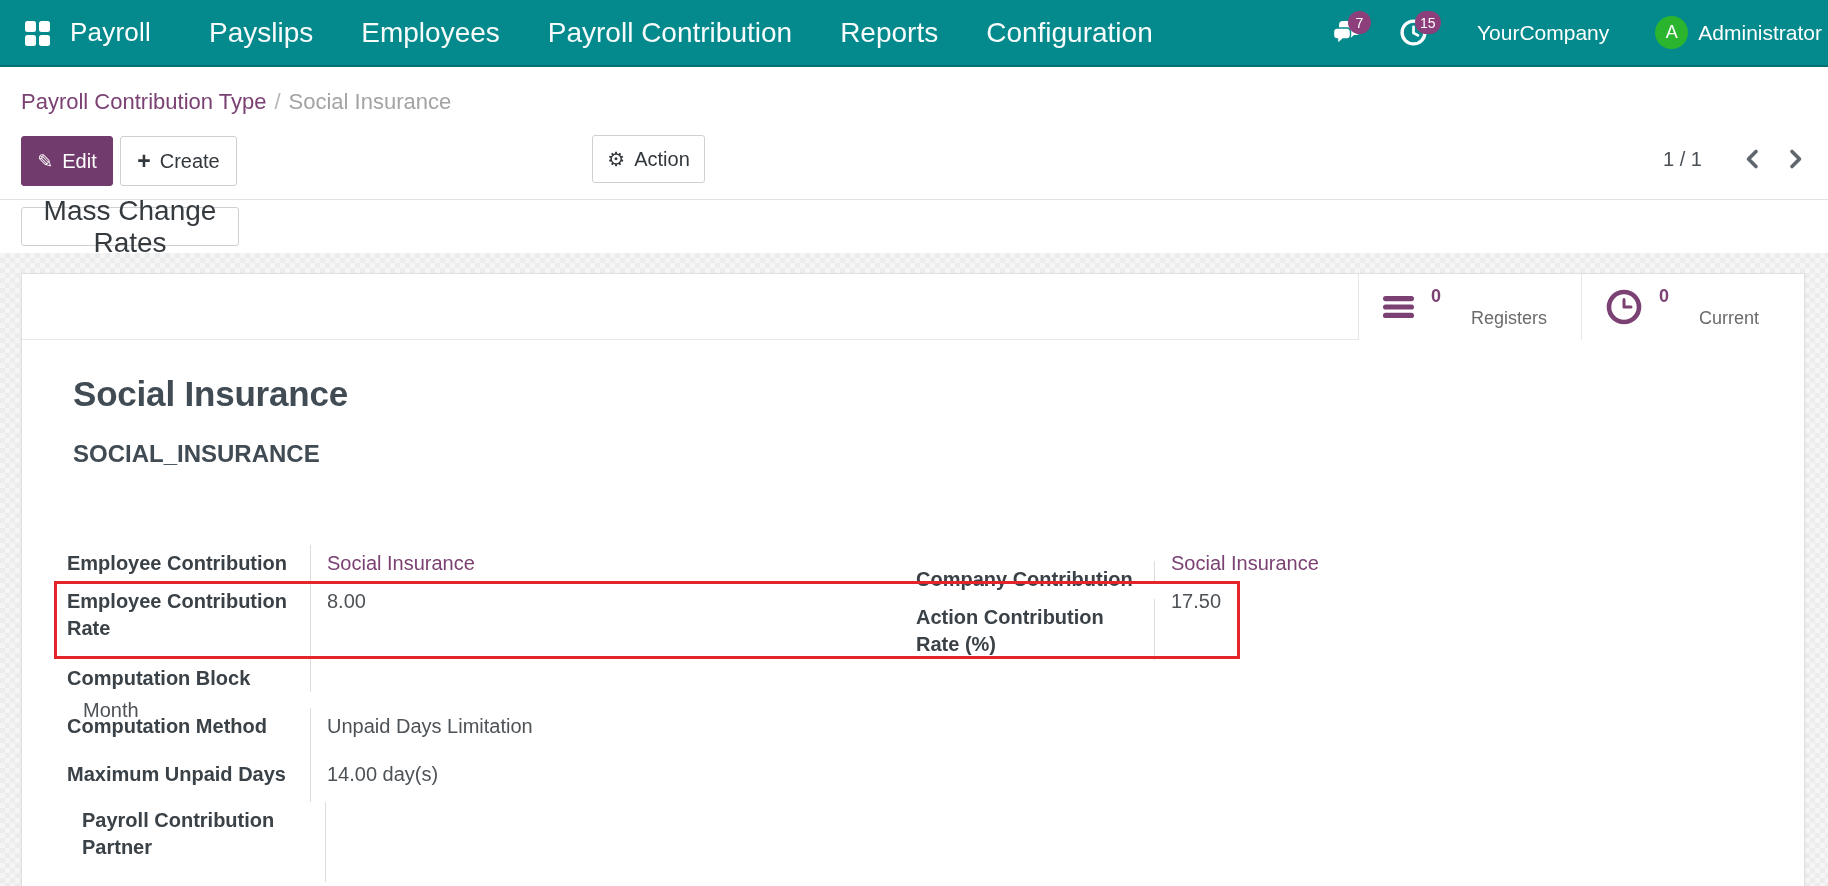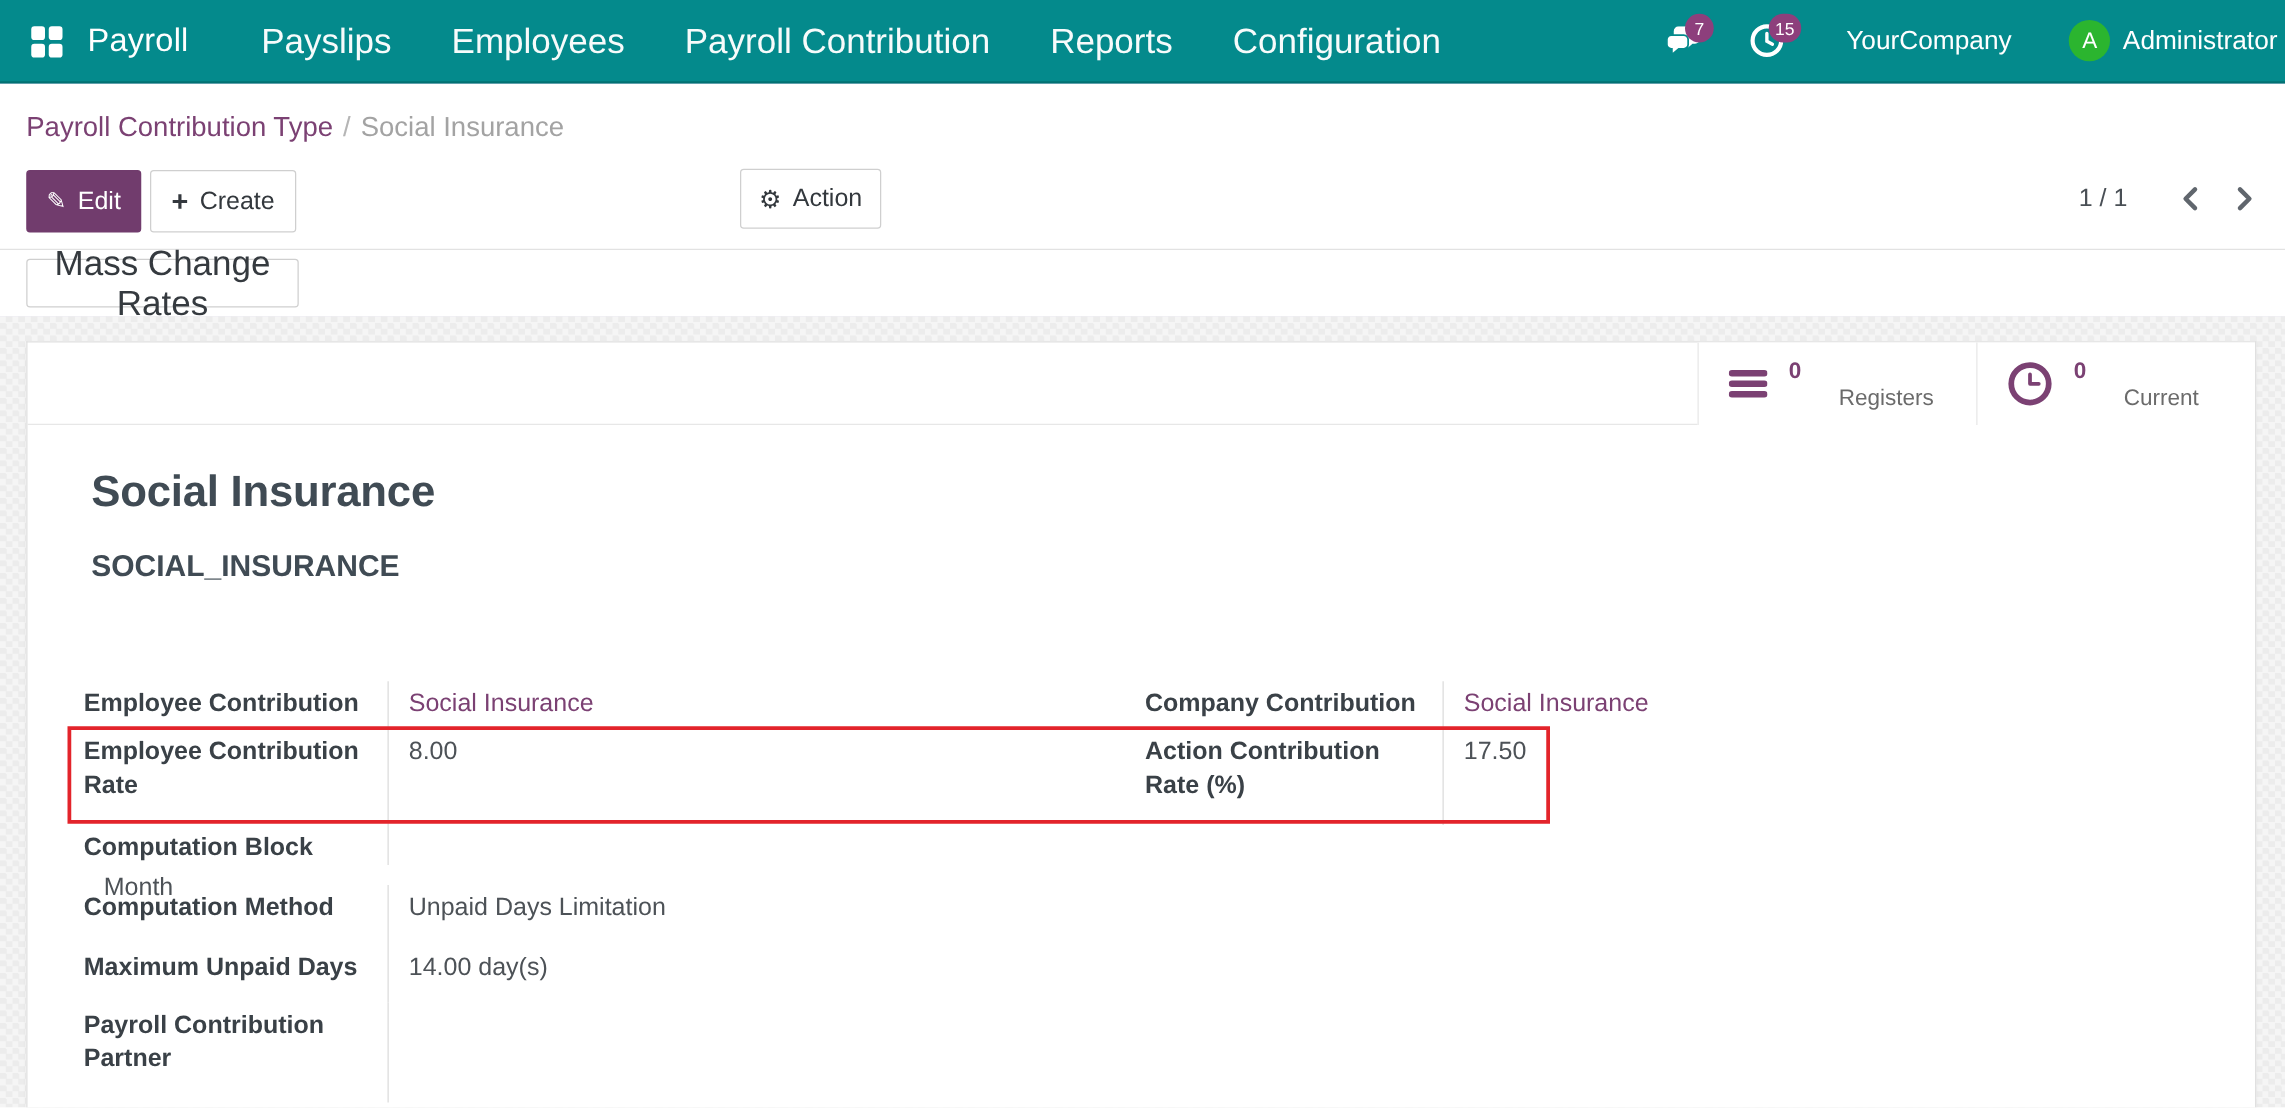--- a/index.html
+++ b/index.html
@@ -2,21 +2,21 @@
 <html style="--topbar-bg: #048a8c; --primary-purple: #713c6d; --link-purple: #7b4173; --badge-purple: #8d3f7c; --avatar-green: #2bb52f; --annotation-red: #e3242b;"><head>
 <meta charset="utf-8">
 <style>
   :root{
     --topbar-bg:#048a8c; --primary-purple:#713c6d; --link-purple:#7b4173;
     --badge-purple:#8d3f7c; --avatar-green:#2bb52f; --annotation-red:#e3242b;
   }
   *{margin:0;padding:0;box-sizing:border-box;}
   html,body{width:1828px;height:886px;overflow:hidden;background:#fff;
     font-family:"Liberation Sans","DejaVu Sans",sans-serif;}
-  .page{position:relative;width:1828px;height:636px;background:#c4b5fd;}
+  .page{position:relative;width:1828px;height:636px;background:#701a75;}
 
   
   .topbar{position:absolute;left:0;top:0;width:1828px;height:67px;
     background:var(--topbar-bg);border-bottom:2px solid rgba(0,0,0,.18);
     display:flex;align-items:center;color:#fff;}
   .apps-icon{position:absolute;left:25px;top:21px;width:26px;height:26px;
     display:grid;grid-template-columns:11px 11px;grid-template-rows:11px 11px;gap:3px;cursor:pointer;}
   .apps-icon span{background:#fff;border-radius:2.5px;}
   .brand{position:absolute;left:70px;top:0;height:65px;display:flex;align-items:center;
     font-size:26px;font-weight:500;letter-spacing:.2px;}
@@ -82,29 +82,29 @@
   .record-code{position:absolute;left:51px;top:164px;font-size:24px;font-weight:700;
     color:#404b54;line-height:32px;}
 
   .fgroup{position:absolute;top:271px;display:flex;flex-direction:column;}
   .fgroup-left{left:45px;width:824px;}
   .fgroup-right{left:894px;width:888px;}
   .frow{display:flex;align-items:stretch;}
   .flabel{flex:none;border-right:1px solid #dcdcdc;padding:5px 20px 0 0;
     font-size:20px;font-weight:700;color:#3a4147;line-height:27px;}
   .fgroup-left .flabel{width:244px;}
-  .fgroup-right .flabel{width:239px;}
+  .fgroup-right .flabel{width:239px;margin-top:16px;}
   .fvalue{flex:1;padding:5px 0 0 16px;font-size:20px;color:#4d5257;line-height:27px;}
   .fvalue.link{color:var(--link-purple);cursor:pointer;}
   .fgroup-left .frow:nth-child(1){height:38px;}
   .fgroup-left .frow:nth-child(2){height:77px;}
   .fgroup-left .frow:nth-child(3){height:48px;flex-direction:column;}
   .fgroup-left .frow:nth-child(4){height:48px;}
   .fgroup-left .frow:nth-child(5){height:46px;}
-  .fgroup-left .frow:nth-child(6){height:80px;}
+  .fgroup-left .frow:nth-child(6){height:80px;margin-left:15px;}
   .fgroup-right .frow:nth-child(1){height:38px;}
   .fgroup-right .frow:nth-child(2){height:77px;}
 
   .annotation-box{position:absolute;left:54px;top:581px;width:1186px;height:78px;
     border:3px solid var(--annotation-red);z-index:5;pointer-events:none;}
 </style>
 </head>
 <body>
 
 <div class="page">

